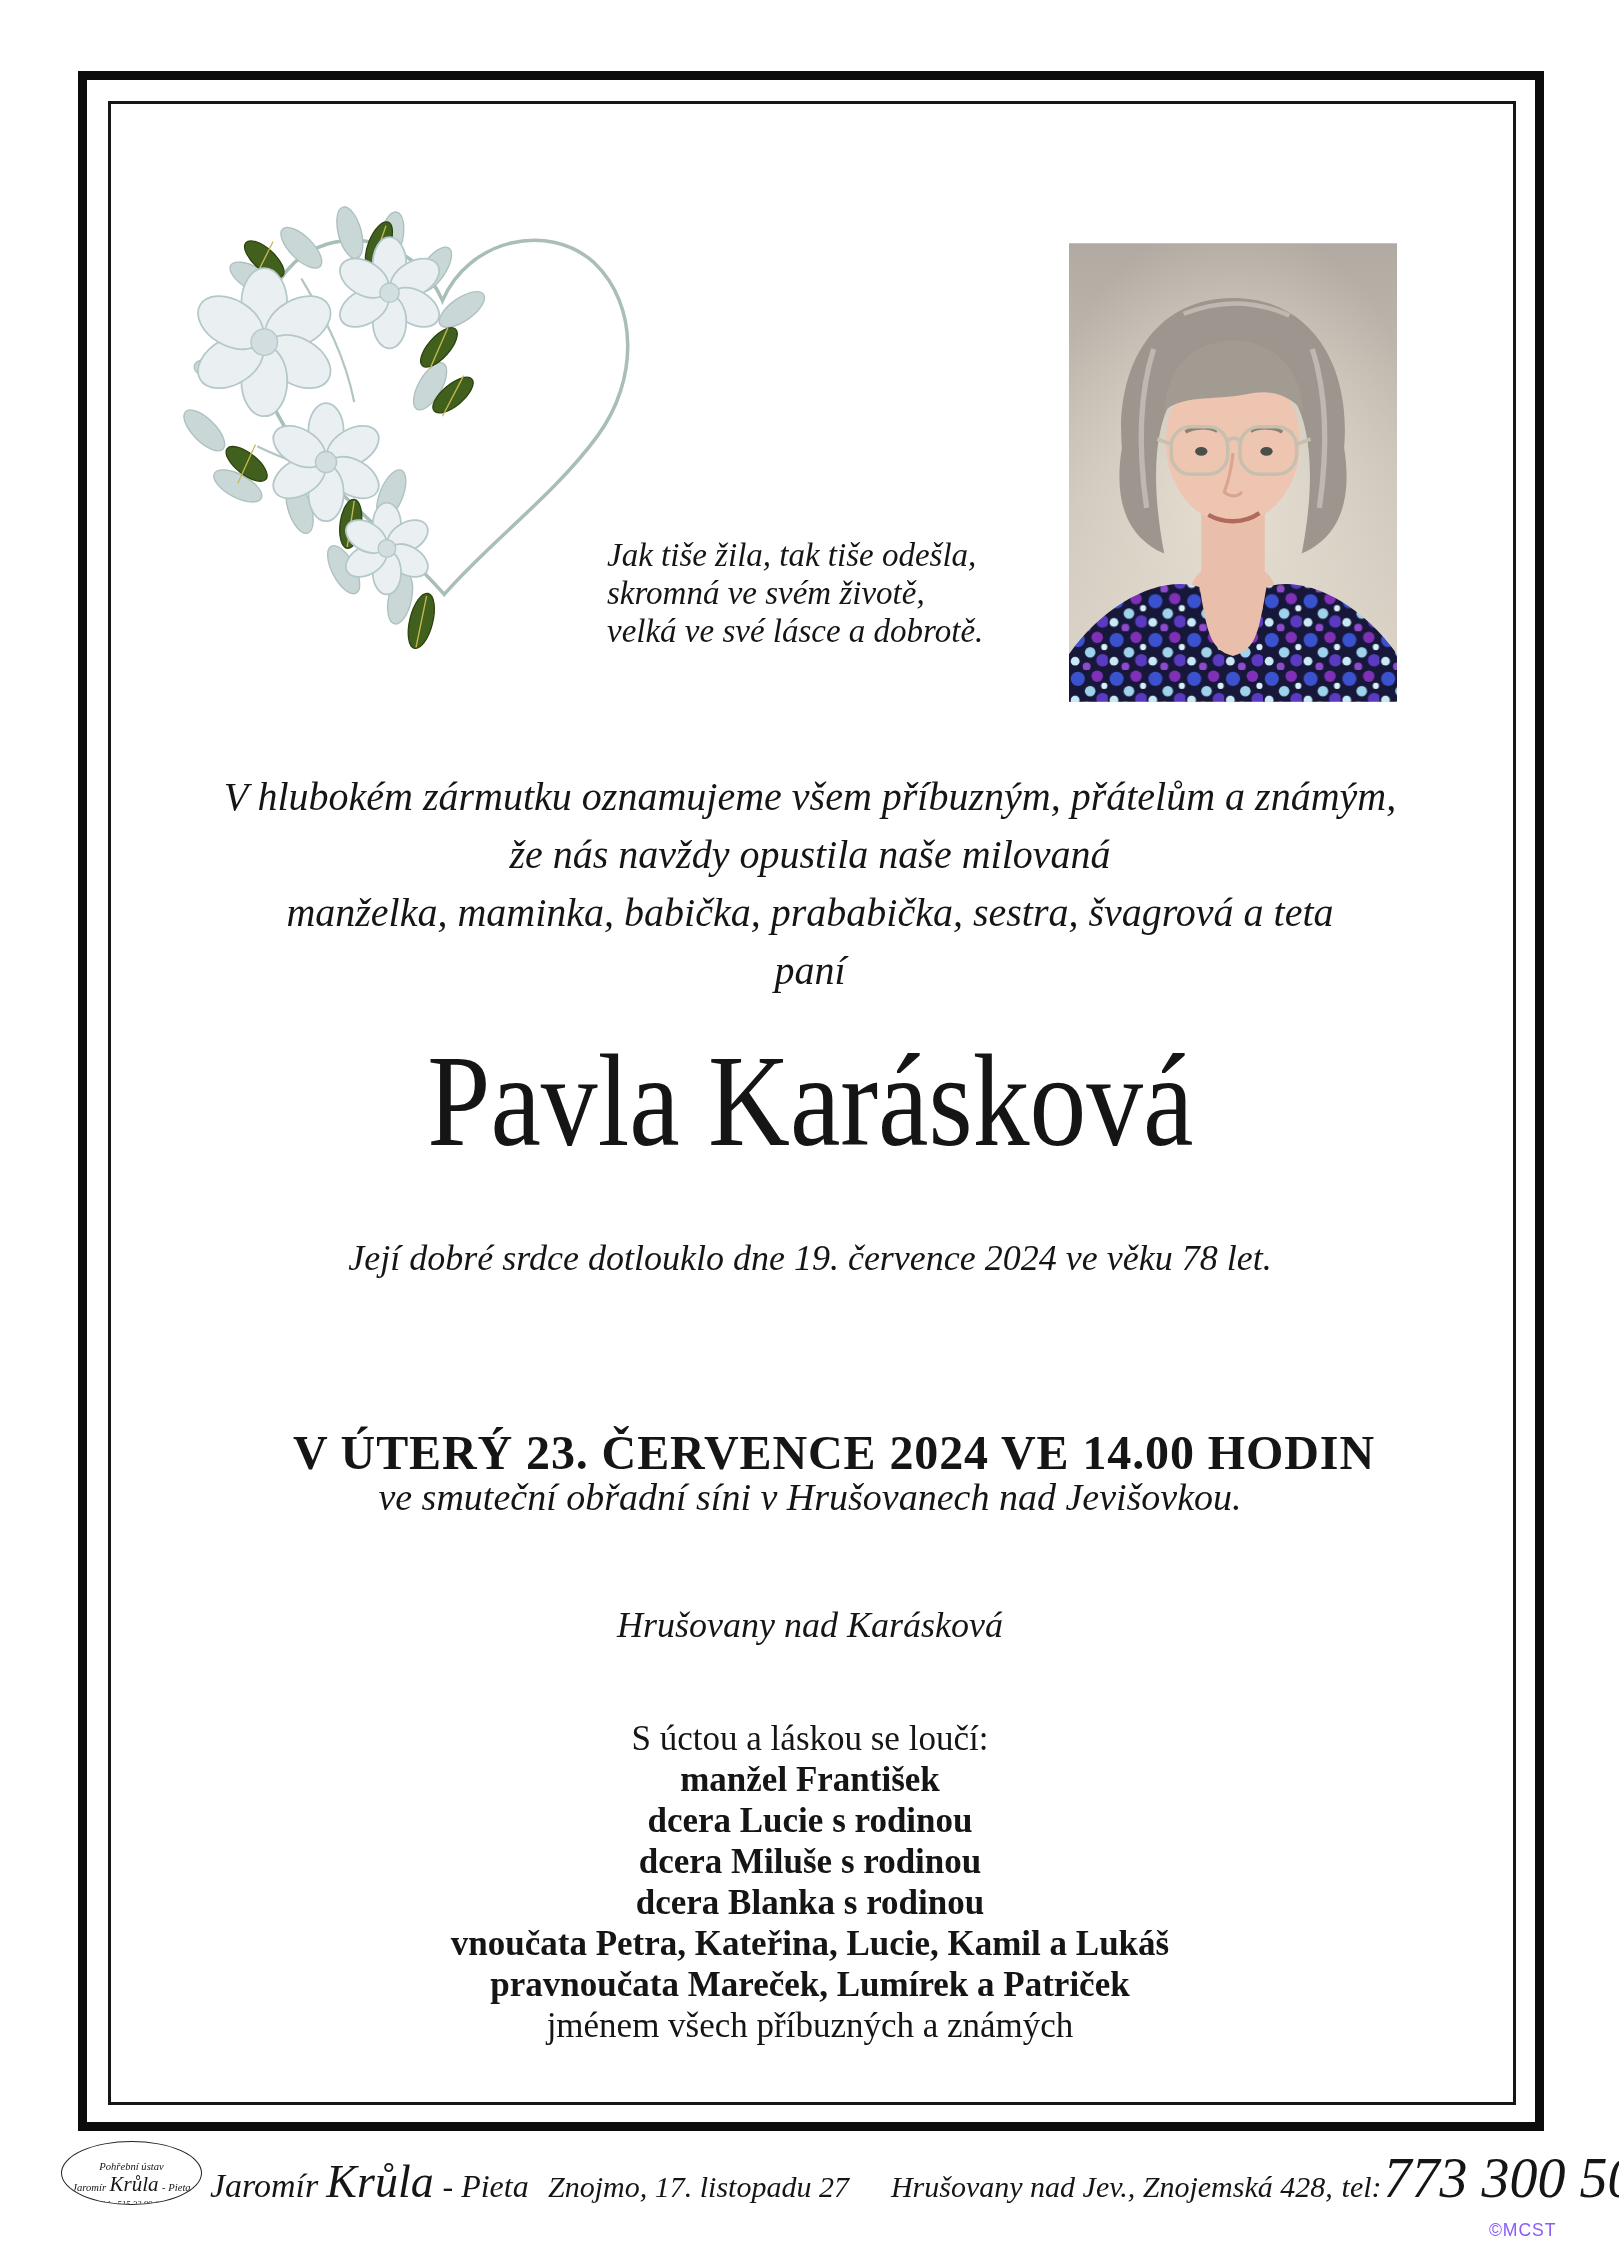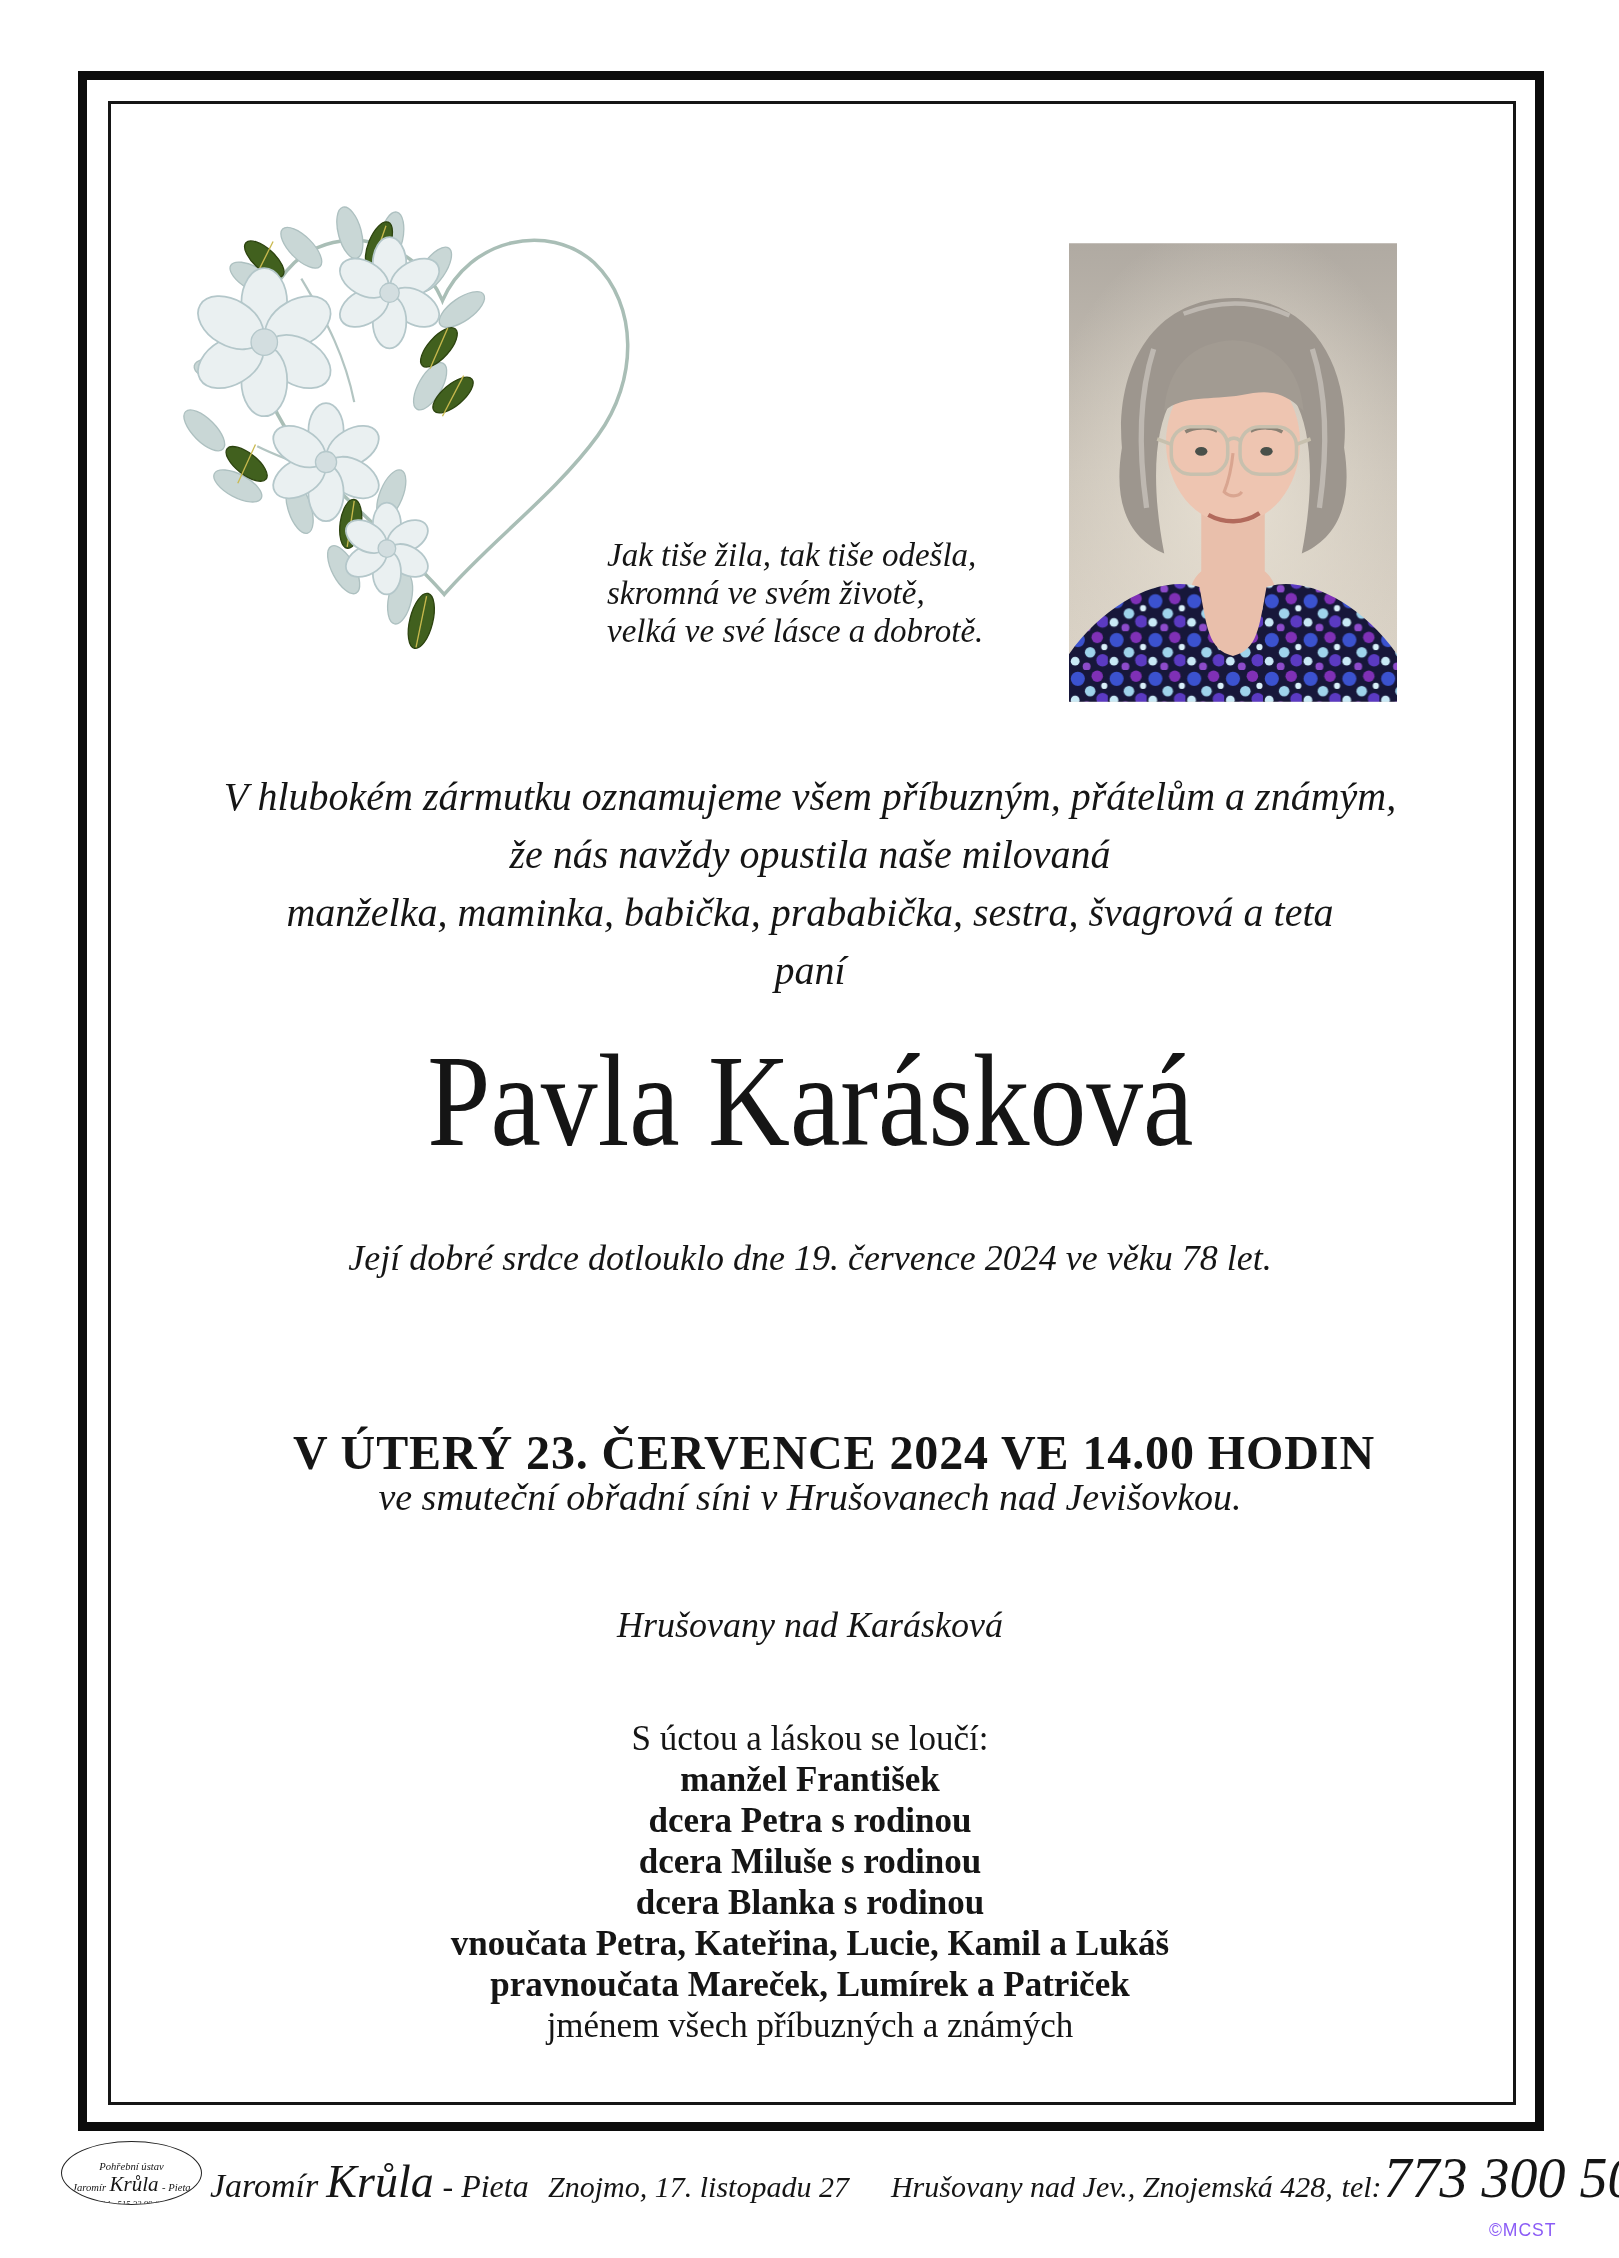--- a/index.html
+++ b/index.html
@@ -219,21 +219,21 @@
   <div class="centered death">Její dobré srdce dotlouklo dne 19. července 2024 ve věku 78 let.</div>
 
   <div class="centered fw-date">V ÚTERÝ 23. ČERVENCE 2024 VE 14.00 HODIN</div>
   <div class="centered fw-loc">ve smuteční obřadní síni v Hrušovanech nad Jevišovkou.</div>
 
   <div class="centered town">Hrušovany nad Karásková</div>
 
   <div class="centered mourners">
     <div>S úctou a láskou se loučí:</div>
     <div class="member">manžel František</div>
-    <div class="member">dcera Petra s rodinou</div>
+    <div class="member">dcera Lucie s rodinou</div>
     <div class="member">dcera Miluše s rodinou</div>
     <div class="member">dcera Blanka s rodinou</div>
     <div class="member">vnoučata Petra, Kateřina, Lucie, Kamil a Lukáš</div>
     <div class="member">pravnoučata Mareček, Lumírek a Patriček</div>
     <div>jménem všech příbuzných a známých</div>
   </div>
 
   <div class="seal">
     <span class="l1">Pohřební ústav</span>
     <span class="l2">

